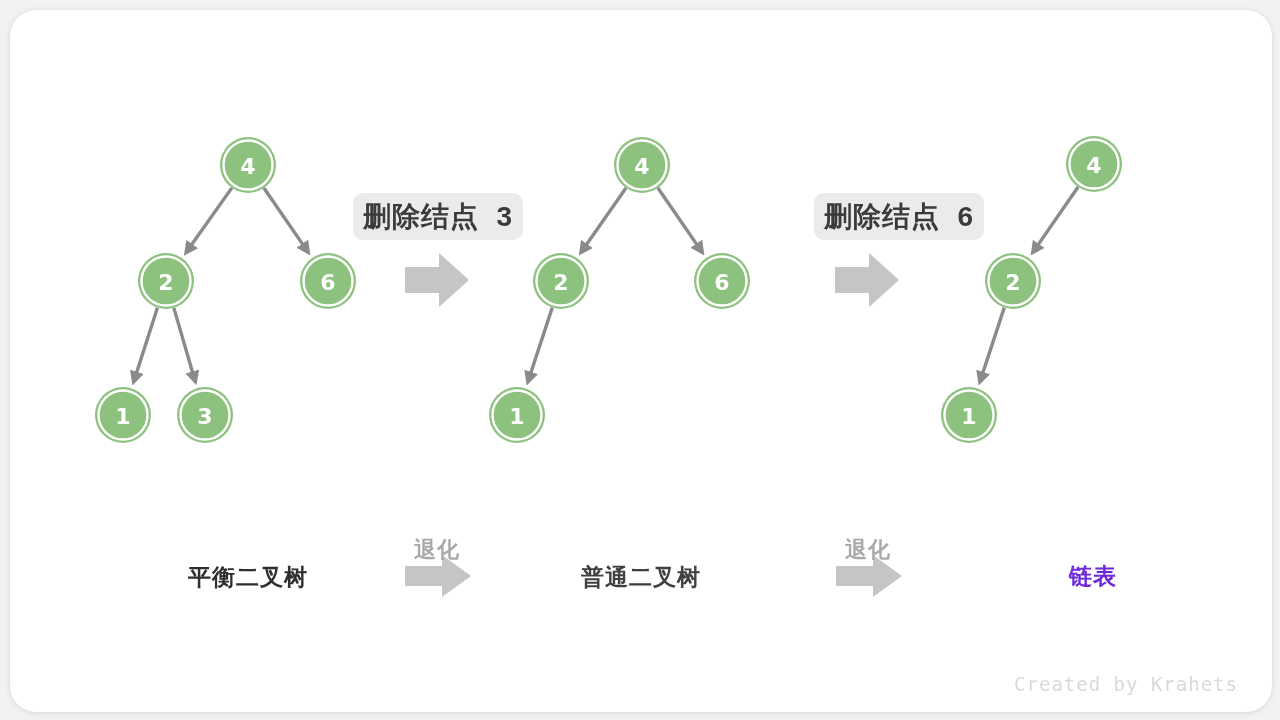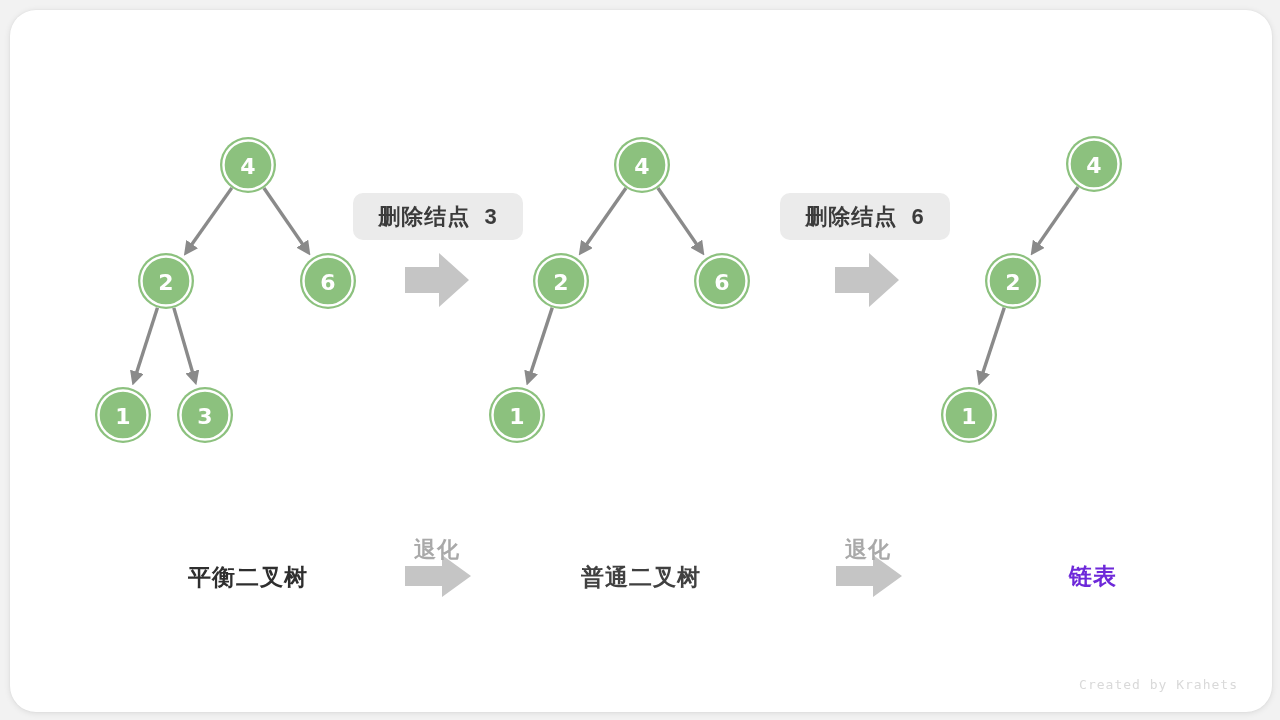--- a/index.html
+++ b/index.html
@@ -23,21 +23,21 @@
     position: absolute;
     left: 0;
     top: 0;
   }
   .transition-label {
     position: absolute;
     display: flex;
     align-items: center;
     justify-content: center;
     border-radius: 10px;
-    font-size: 22px;
+    font-size: 28px;
     font-weight: bold;
     white-space: pre;
     letter-spacing: 1px;
   }
   .tree-caption {
     position: absolute;
     transform: translate(-50%, -50%);
     font-size: 23px;
     font-weight: bold;
     white-space: pre;
@@ -49,21 +49,21 @@
     font-size: 22px;
     font-weight: bold;
     white-space: pre;
     letter-spacing: 1px;
     margin-top: 31px;
   }
   .watermark {
     position: absolute;
     transform: translateY(-50%);
     font-family: "DejaVu Sans Mono", monospace;
-    font-size: 13px;
+    font-size: 19px;
     letter-spacing: 1px;
     white-space: pre;
   }
   .node-text {
     font-family: "DejaVu Sans", sans-serif;
     font-size: 22px;
     font-weight: bold;
   }
 </style>
 </head>
@@ -152,21 +152,21 @@
         <text x="969" y="416" text-anchor="middle" dominant-baseline="central" fill="#ffffff" class="node-text">1</text>
       </g>
     </g>
     <polygon points="405,267 439,267 439,253 469,280 439,307 439,293 405,293" fill="#c5c5c5"></polygon>
     <polygon points="835,267 869,267 869,253 899,280 869,307 869,293 835,293" fill="#c5c5c5"></polygon>
     <polygon points="405,566 442,566 442,555 471,576 442,597 442,586 405,586" fill="#c5c5c5"></polygon>
     <polygon points="836,566 873,566 873,555 902,576 873,597 873,586 836,586" fill="#c5c5c5"></polygon>
   </svg>
 
 <div class="transition-label" style="left: 353px; top: 193px; width: 170px; height: 47px; background: rgb(235, 235, 235); color: rgb(59, 59, 59);">删除结点  3</div>
-<div class="transition-label" style="left: 780px; top: 193px; width: 170px; height: 47px; background: rgb(235, 235, 235); color: rgb(59, 59, 59); text-align: center;">删除结点  6</div>
+<div class="transition-label" style="left: 814px; top: 193px; width: 170px; height: 47px; background: rgb(235, 235, 235); color: rgb(59, 59, 59); text-align: center;">删除结点  6</div>
 
 <div class="tree-caption" style="left: 248px; top: 577px; color: rgb(46, 46, 46);">平衡二叉树</div>
 <div class="tree-caption" style="left: 641px; top: 577px; color: #404040;">普通二叉树</div>
 <div class="tree-caption" style="left: 1093px; top: 576px; color: #6d28d9;">链表</div>
 
 <div class="degrade-label" style="left: 437px; top: 519px; color: rgb(169, 169, 169);">退化</div>
 <div class="degrade-label" style="left: 868px; top: 519px; color: rgb(169, 169, 169);">退化</div>
 
 <div class="watermark" style="right: 42px; top: 684px; color: rgb(217, 217, 217);">Created by Krahets</div>
 

